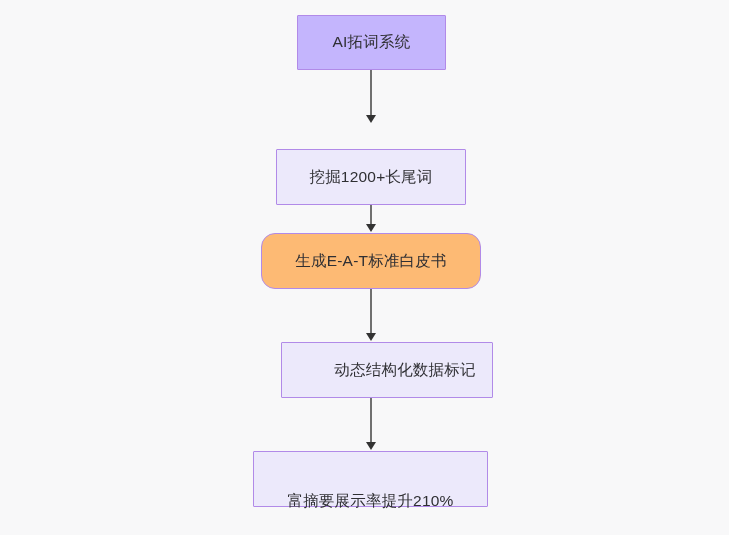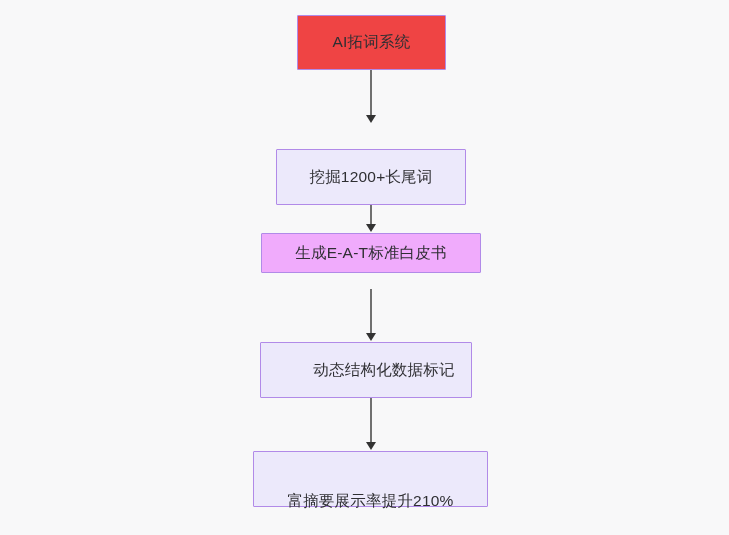--- a/index.html
+++ b/index.html
@@ -73,28 +73,28 @@
         <line x1="8" y1="0" x2="8" y2="45" stroke="#707070" stroke-width="2"></line>
         <polygon points="3,44 13,44 8,52" fill="#333333"></polygon>
       </svg>
     </div>
     <div class="edge" style="left: 363px; top: 398px; width: 16px; height: 53px;">
       <svg width="16" height="53">
         <line x1="8" y1="0" x2="8" y2="45" stroke="#707070" stroke-width="2"></line>
         <polygon points="3,44 13,44 8,52" fill="#333333"></polygon>
       </svg>
     </div>
-    <div class="node" style="left: 297px; top: 15px; width: 149px; height: 55px; background: #ef4444; border-color: rgb(177, 138, 232);">
+    <div class="node" style="left: 297px; top: 15px; width: 149px; height: 55px; background: #c4b5fd; border-color: rgb(177, 138, 232);">
       <span class="node-label" style="color: rgb(47, 47, 51);">AI拓词系统</span>
     </div>
     <div class="node" style="left: 276px; top: 124px; width: 190px; height: 56px; background: rgb(236, 233, 251); border-color: rgb(177, 138, 232); margin-top: 25px;">
       <span class="node-label" style="color: rgb(47, 47, 51);">挖掘1200+长尾词</span>
     </div>
-    <div class="node" style="left: 261px; top: 233px; width: 220px; height: 40px; background: #f0abfc; border-color: rgb(177, 138, 232);">
+    <div class="node" style="left: 261px; top: 233px; width: 220px; height: 56px; background: #fdba74; border-color: rgb(177, 138, 232); border-radius: 14px;">
       <span class="node-label" style="color: rgb(47, 47, 51);">生成E-A-T标准白皮书</span>
     </div>
-    <div class="node" style="left: 260px; top: 342px; width: 212px; height: 56px; background: rgb(236, 233, 251); border-color: rgb(177, 138, 232); padding-left: 36px;">
+    <div class="node" style="left: 281px; top: 342px; width: 212px; height: 56px; background: rgb(236, 233, 251); border-color: rgb(177, 138, 232); padding-left: 36px;">
       <span class="node-label" style="color: rgb(47, 47, 51);">动态结构化数据标记</span>
     </div>
     <div class="node" style="left: 253px; top: 451px; width: 235px; height: 56px; background: rgb(236, 233, 251); border-color: rgb(177, 138, 232);">
       <span class="node-label" style="color: rgb(47, 47, 51); margin-top: 44px;">富摘要展示率提升210%</span>
     </div>
   </div>
 
 </body></html>

